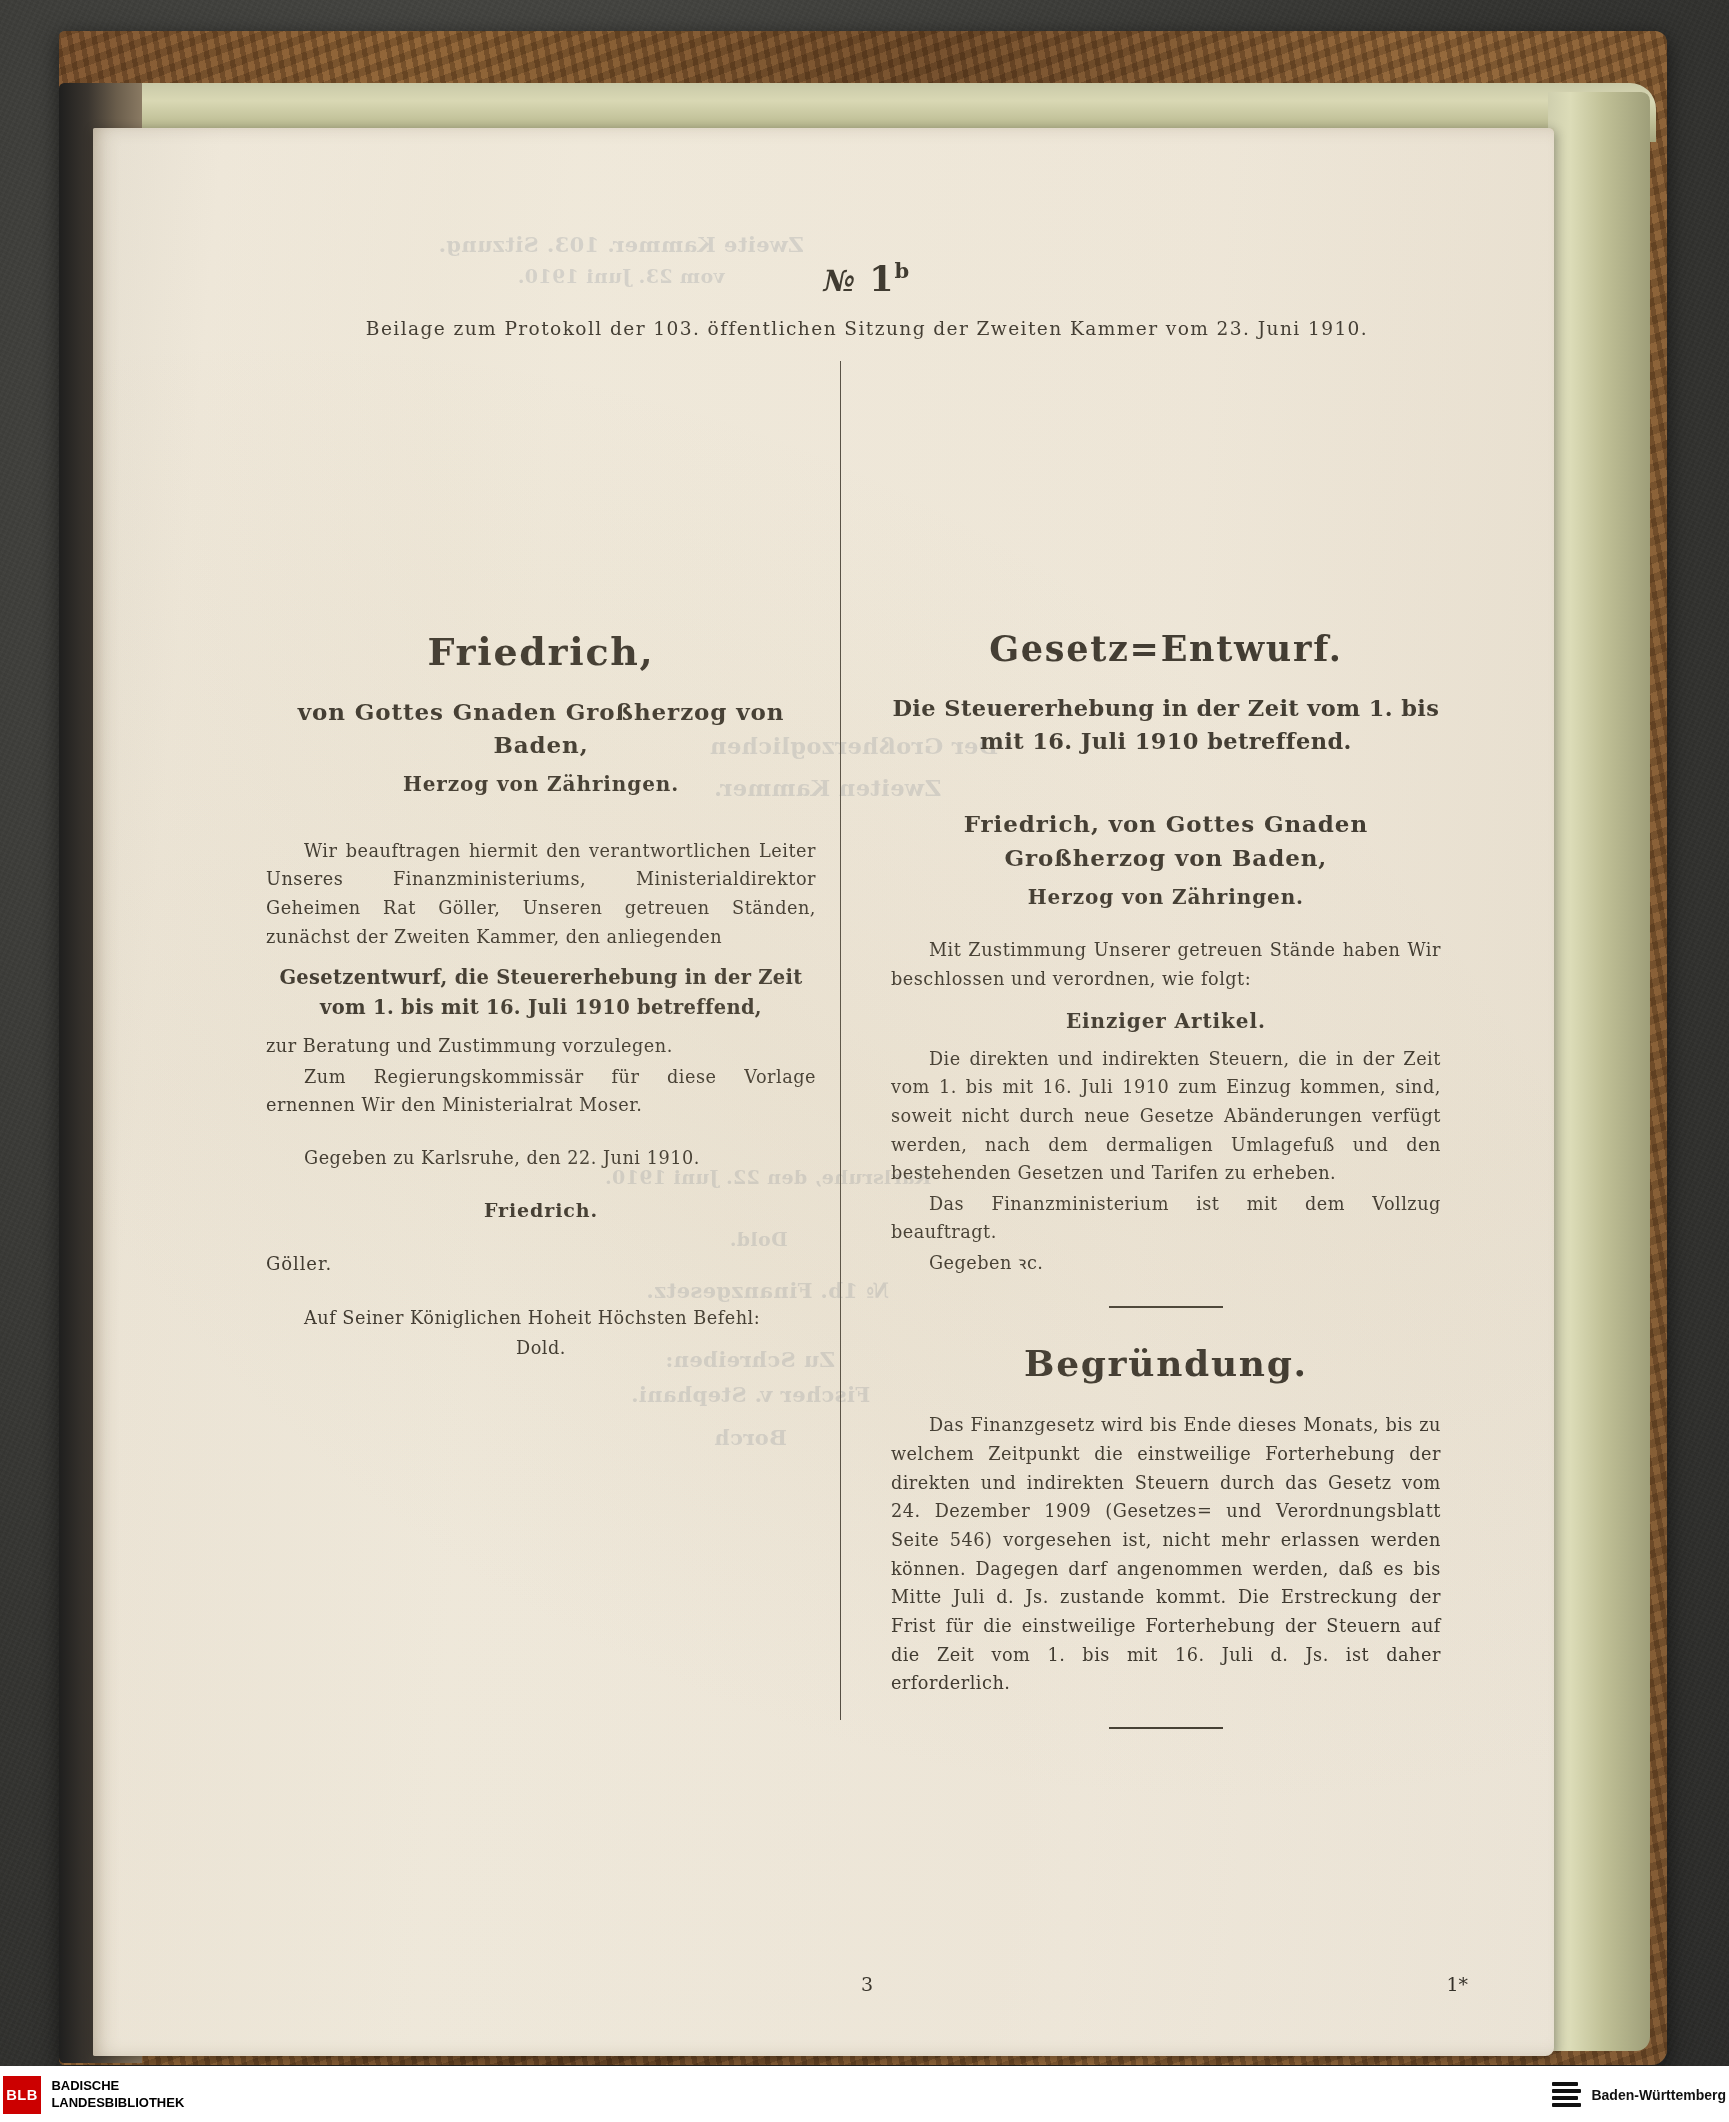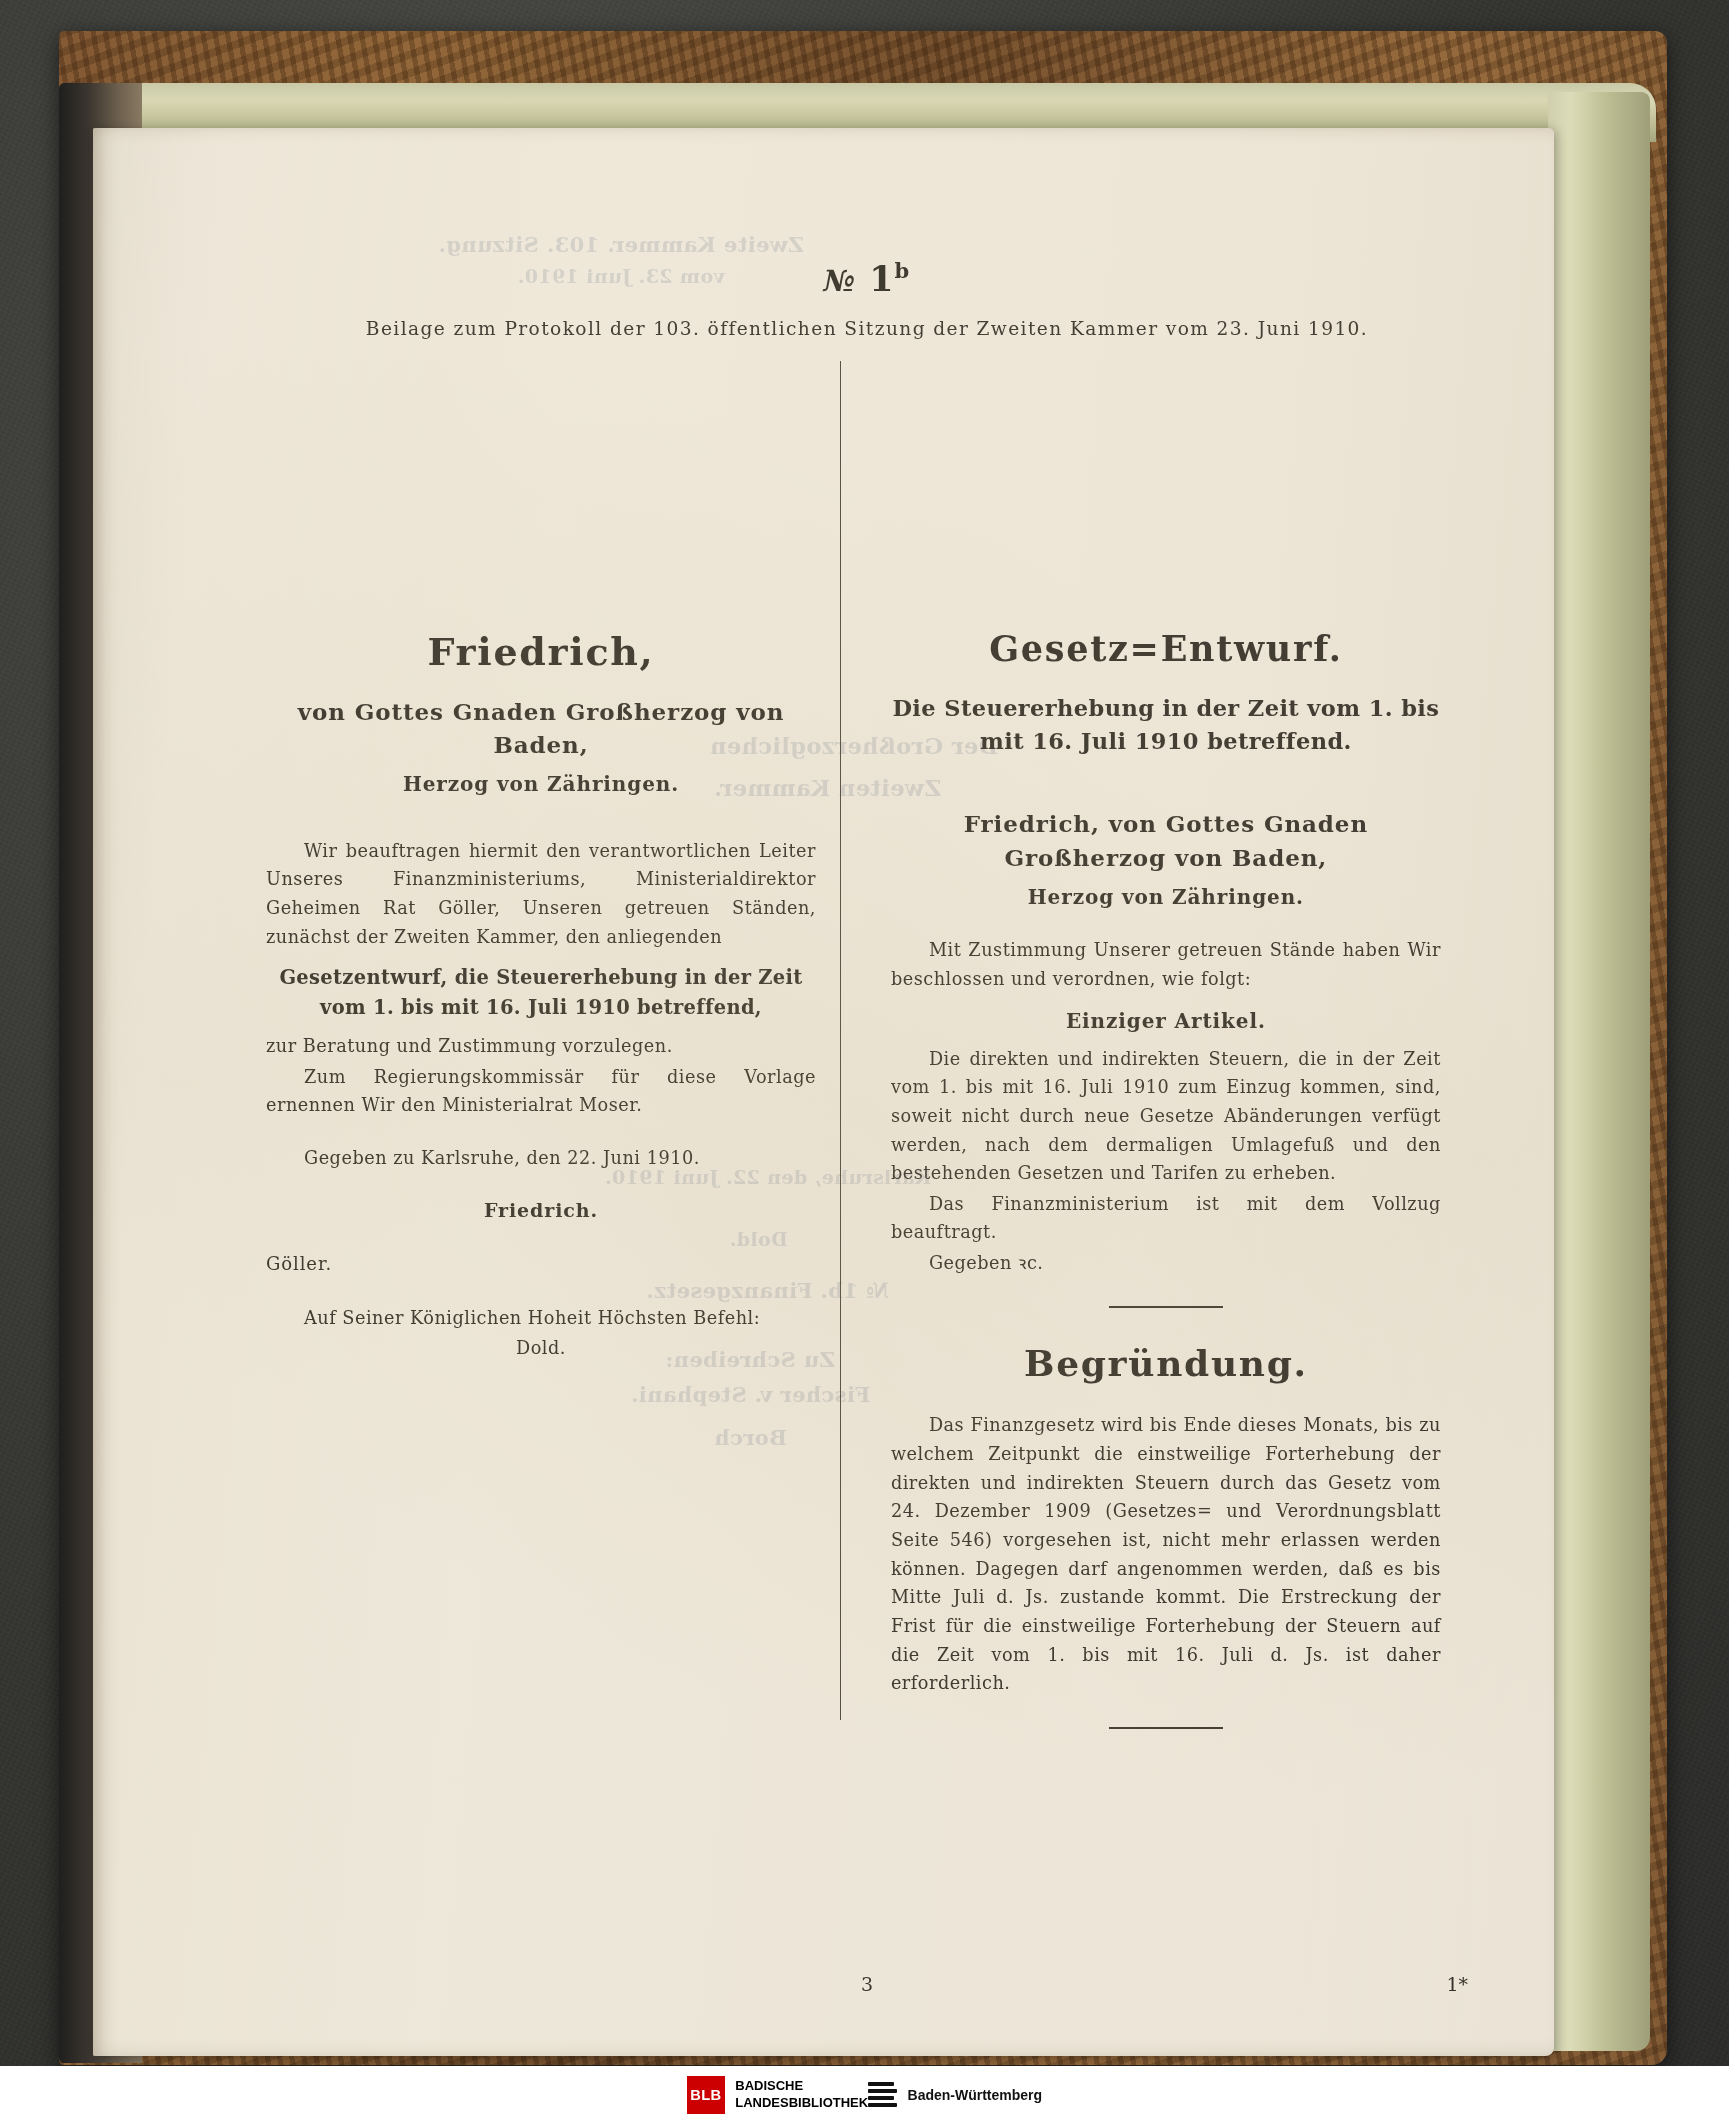--- a/index.html
+++ b/index.html
@@ -284,21 +284,21 @@
   
   #footer-bar {
     position: absolute;
     left: 0;
     bottom: 0;
     width: 1729px;
     height: 57px;
     background: #ffffff;
     display: flex;
     align-items: center;
-    justify-content: center;
+    justify-content: space-between;
     padding: 0 3px;
     box-sizing: border-box;
   }
   .fl { display: flex; align-items: center; gap: 10.4px; }
   .blb-logo {
     width: 38px; height: 38px;
     background: #cc0000;
     color: #fff;
     font-family: "Liberation Sans", sans-serif;
     font-weight: bold;

